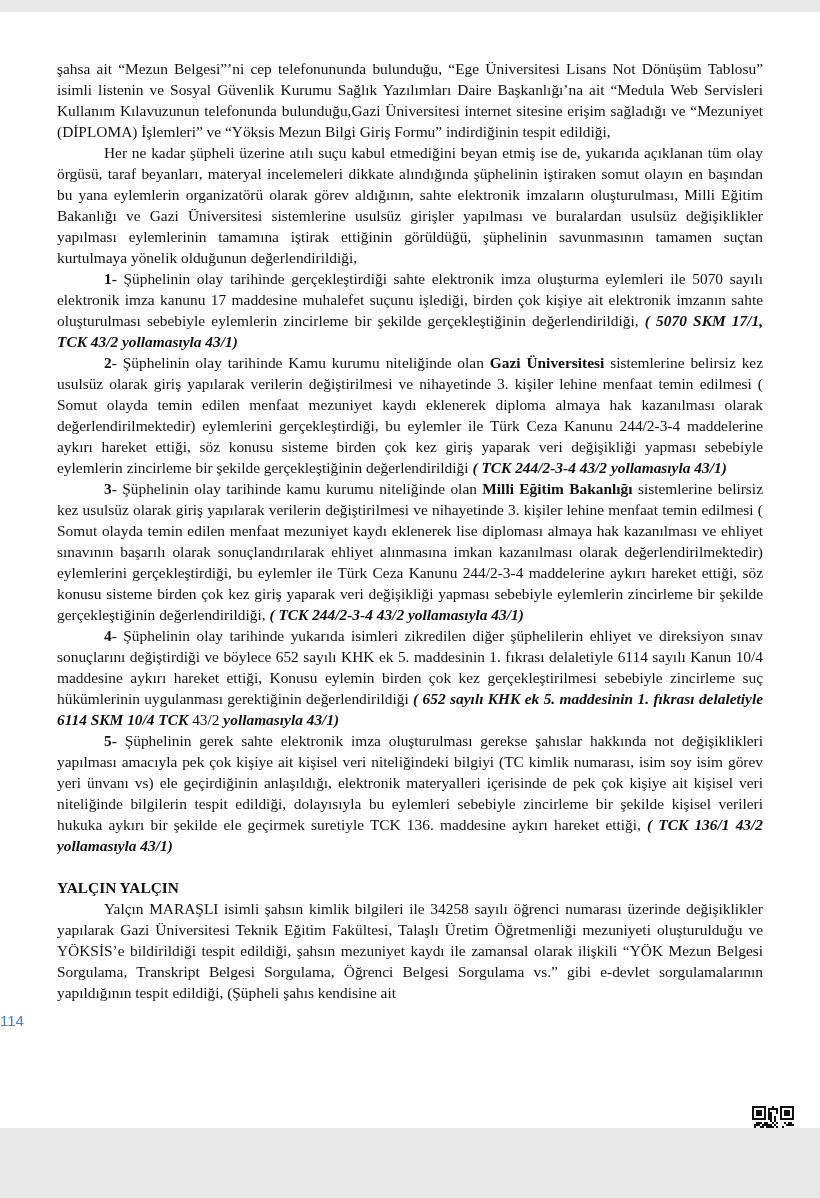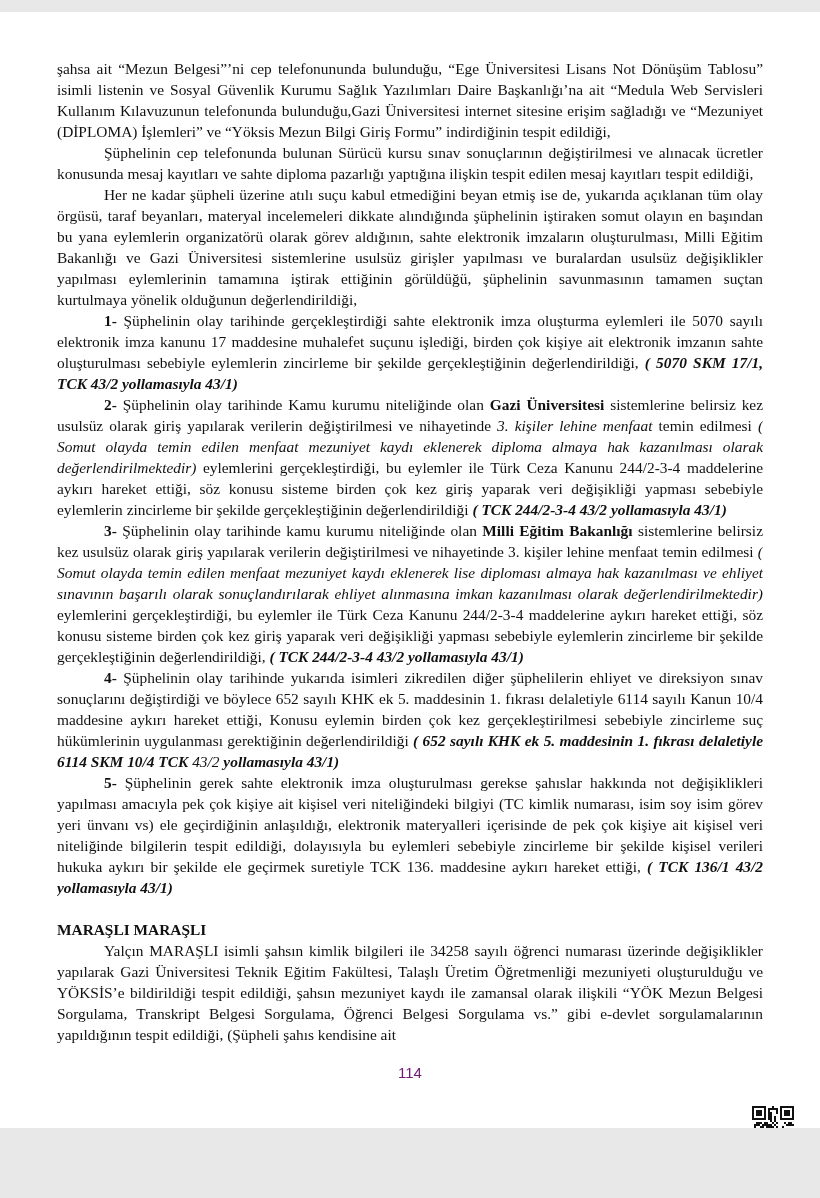--- a/index.html
+++ b/index.html
@@ -24,29 +24,28 @@
   }
   .para{margin:0;padding:0;}
   .para.indent{text-indent:47px;}
   .para.heading{
     font-weight:bold;
     text-indent:0;
     margin-top:21px;
     text-align:left;
   }
   .seg-b{font-weight:bold;}
-  .seg-i{font-style:italic;}
+  .seg-i{}
   .seg-bi{font-weight:bold;font-style:italic;}
   .page-number{
     position:absolute;
-    top:1052px;left:0;right:0;
-    text-align:center;
+    top:1000px;left:0;right:0;
     font-family:"Liberation Sans", sans-serif;
     font-size:15px;
-    color:#701a75;
+    color:#3b82f6;
   }
   .footer-rule{
     position:absolute;
     top:1136px;left:57px;
     width:690px;
     border-top:2px solid #111;
     height:0;
   }
   .footer-text{
     position:absolute;
@@ -68,28 +67,27 @@
     width:42px;height:42px;
   }
 </style>
 </head>
 <body>
 
 <div class="page">
 
   <div class="doc-body">
       <div class="para"><span>şahsa ait “Mezun Belgesi”’ni cep telefonununda bulunduğu, “Ege Üniversitesi Lisans Not Dönüşüm Tablosu”  isimli listenin ve Sosyal Güvenlik Kurumu Sağlık Yazılımları Daire  Başkanlığı’na ait “Medula Web Servisleri Kullanım Kılavuzunun telefonunda bulunduğu,Gazi Üniversitesi internet sitesine erişim sağladığı  ve “Mezuniyet (DİPLOMA) İşlemleri” ve “Yöksis Mezun Bilgi Giriş Formu” indirdiğinin tespit edildiği,</span></div>
-      <div class="para indent"><span>Şüphelinin cep telefonunda bulunan Sürücü kursu sınav sonuçlarının değiştirilmesi ve  alınacak ücretler konusunda mesaj kayıtları ve sahte diploma pazarlığı yaptığına ilişkin tespit edilen mesaj kayıtları tespit edildiği,</span></div>
       <div class="para indent"><span>Her ne kadar şüpheli üzerine atılı suçu kabul etmediğini beyan etmiş ise de, yukarıda açıklanan tüm olay örgüsü, taraf beyanları, materyal incelemeleri dikkate alındığında şüphelinin  iştiraken somut olayın en başından bu yana eylemlerin organizatörü olarak görev aldığının,  sahte elektronik imzaların oluşturulması, Milli Eğitim Bakanlığı ve Gazi Üniversitesi sistemlerine usulsüz girişler  yapılması ve buralardan usulsüz değişiklikler yapılması eylemlerinin tamamına iştirak ettiğinin görüldüğü, şüphelinin savunmasının tamamen suçtan kurtulmaya yönelik olduğunun değerlendirildiği,</span></div>
       <div class="para indent"><span class="seg-b">1-</span><span> Şüphelinin olay tarihinde gerçekleştirdiği sahte elektronik imza oluşturma  eylemleri ile 5070 sayılı elektronik imza kanunu 17 maddesine muhalefet suçunu işlediği,  birden çok kişiye ait elektronik imzanın sahte oluşturulması sebebiyle eylemlerin zincirleme bir şekilde  gerçekleştiğinin değerlendirildiği, </span><span class="seg-bi">( 5070 SKM 17/1, TCK 43/2 yollamasıyla 43/1)</span></div>
       <div class="para indent"><span class="seg-b">2-</span><span> Şüphelinin olay tarihinde  Kamu kurumu niteliğinde olan </span><span class="seg-b">Gazi Üniversitesi</span><span>  sistemlerine belirsiz kez usulsüz olarak giriş yapılarak verilerin değiştirilmesi ve nihayetinde </span><span class="seg-i">3. kişiler lehine menfaat</span><span> temin edilmesi </span><span class="seg-i">( Somut olayda temin edilen menfaat mezuniyet kaydı eklenerek diploma almaya hak kazanılması olarak değerlendirilmektedir)</span><span> eylemlerini gerçekleştirdiği,  bu eylemler ile Türk Ceza Kanunu 244/2-3-4 maddelerine aykırı hareket ettiği,  söz konusu sisteme birden çok kez giriş yaparak veri  değişikliği yapması sebebiyle eylemlerin zincirleme bir şekilde  gerçekleştiğinin değerlendirildiği </span><span class="seg-bi">( TCK  244/2-3-4   43/2 yollamasıyla 43/1)</span></div>
       <div class="para indent"><span class="seg-b">3-</span><span> Şüphelinin olay tarihinde   kamu kurumu niteliğinde olan </span><span class="seg-b">Milli Eğitim Bakanlığı</span><span> sistemlerine  belirsiz kez usulsüz olarak giriş yapılarak verilerin değiştirilmesi ve nihayetinde 3. kişiler lehine menfaat temin edilmesi </span><span class="seg-i">( Somut olayda temin edilen menfaat mezuniyet kaydı eklenerek lise diploması almaya hak kazanılması ve ehliyet sınavının başarılı olarak sonuçlandırılarak ehliyet alınmasına imkan kazanılması  olarak değerlendirilmektedir)</span><span> eylemlerini gerçekleştirdiği, bu eylemler ile Türk Ceza Kanunu 244/2-3-4 maddelerine aykırı hareket ettiği,  söz konusu sisteme birden çok kez giriş yaparak veri  değişikliği yapması sebebiyle eylemlerin zincirleme bir şekilde  gerçekleştiğinin değerlendirildiği, </span><span class="seg-bi">( TCK 244/2-3-4   43/2 yollamasıyla 43/1)</span></div>
       <div class="para indent"><span class="seg-b">4-</span><span> Şüphelinin olay tarihinde yukarıda isimleri zikredilen diğer şüphelilerin ehliyet ve direksiyon sınav sonuçlarını değiştirdiği  ve böylece 652 sayılı KHK ek 5. maddesinin 1. fıkrası delaletiyle 6114 sayılı Kanun 10/4 maddesine aykırı hareket ettiği, Konusu eylemin birden çok kez gerçekleştirilmesi sebebiyle  zincirleme suç hükümlerinin uygulanması gerektiğinin değerlendirildiği </span><span class="seg-bi">(  652 sayılı KHK ek 5. maddesinin 1. fıkrası delaletiyle 6114 SKM 10/4 TCK </span><span class="seg-i">43/2 </span><span class="seg-bi">yollamasıyla 43/1)</span></div>
       <div class="para indent"><span class="seg-b">5-</span><span> Şüphelinin gerek sahte elektronik  imza oluşturulması  gerekse şahıslar hakkında not değişiklikleri yapılması amacıyla pek çok kişiye ait kişisel veri niteliğindeki bilgiyi (TC kimlik numarası, isim soy isim görev yeri ünvanı vs)  ele geçirdiğinin anlaşıldığı, elektronik materyalleri içerisinde de pek çok kişiye ait kişisel veri niteliğinde bilgilerin tespit edildiği,  dolayısıyla bu eylemleri sebebiyle zincirleme bir şekilde  kişisel verileri hukuka aykırı bir şekilde ele geçirmek suretiyle TCK 136. maddesine aykırı hareket ettiği,  </span><span class="seg-bi">( TCK  136/1  43/2 yollamasıyla 43/1)</span></div>
-      <div class="para heading"><span>MARAŞLI MARAŞLI</span></div>
+      <div class="para heading"><span>YALÇIN YALÇIN</span></div>
       <div class="para indent"><span>Yalçın MARAŞLI isimli şahsın kimlik bilgileri ile 34258 sayılı öğrenci numarası üzerinde değişiklikler yapılarak Gazi Üniversitesi Teknik Eğitim Fakültesi, Talaşlı Üretim Öğretmenliği mezuniyeti oluşturulduğu ve YÖKSİS’e bildirildiği tespit edildiği,  şahsın mezuniyet kaydı ile zamansal olarak ilişkili “YÖK Mezun Belgesi Sorgulama, Transkript Belgesi Sorgulama, Öğrenci Belgesi Sorgulama vs.” gibi e-devlet sorgulamalarının yapıldığının tespit edildiği, (Şüpheli şahıs kendisine ait</span></div>
     </div>
 
   <div class="page-number">114</div>
 
   <div class="footer-rule"></div>
 
   <div class="footer-text"><span>UYAP Bilişim Sistemindeki bu dokümana http://zamansal.uyap.gov.tr adresinden</span><span> </span><span class="footer-code">fnvGtGU - iVSzbPw - gCWvqJn - Id+1rU=</span><span> </span><span>ile erişebilirsin</span></div>
 
   <div class="qr"><svg width="42" height="42">

